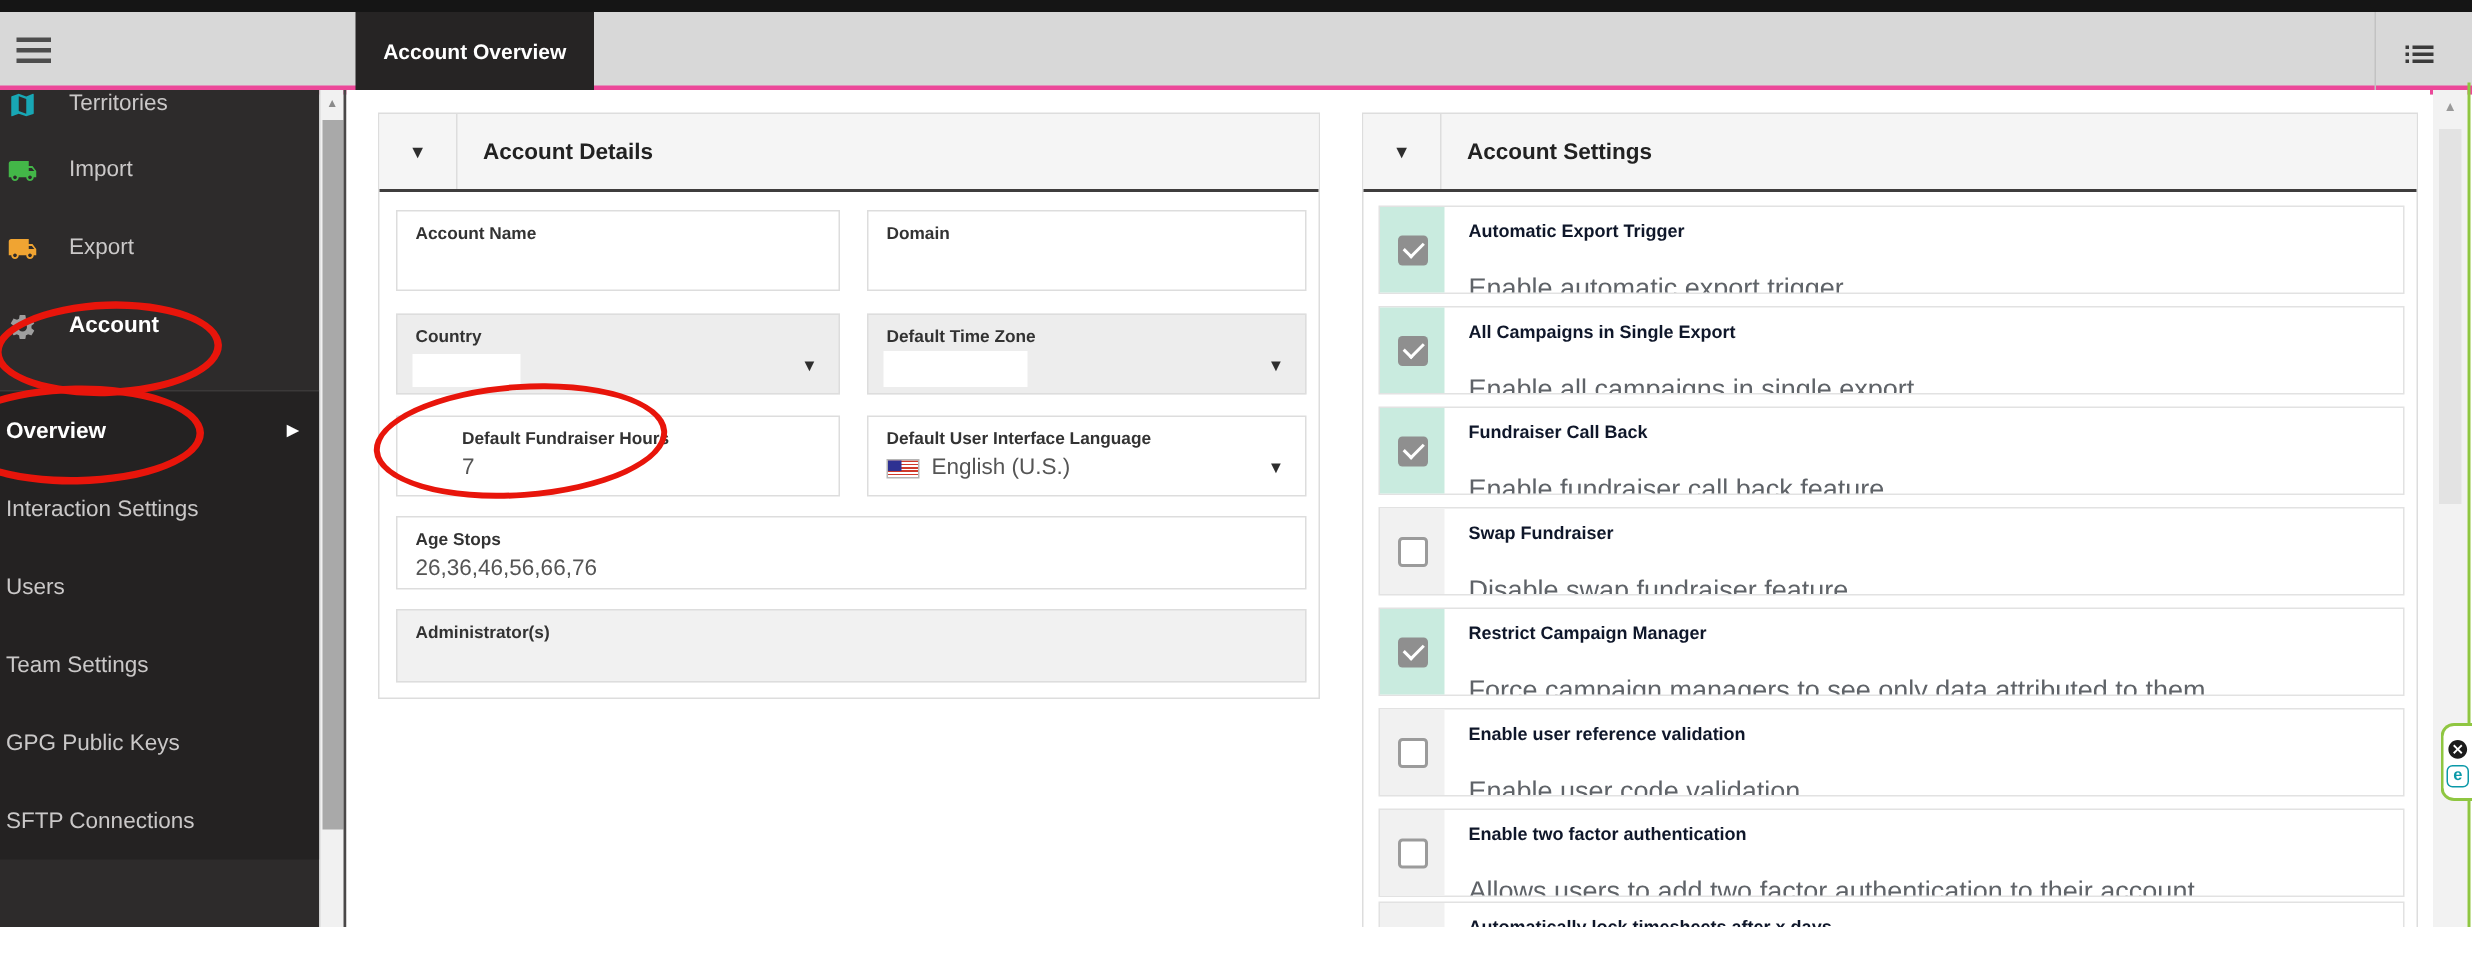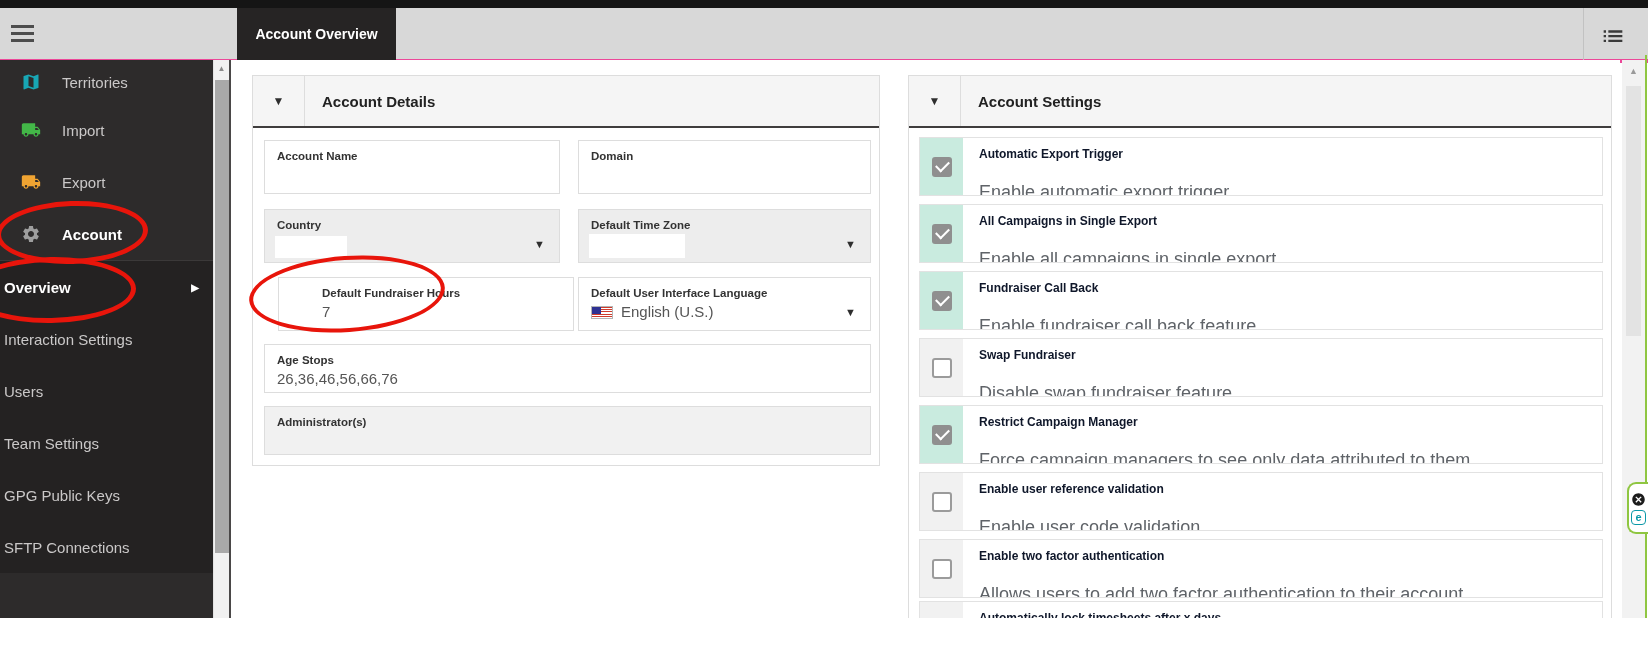--- a/index.html
+++ b/index.html
@@ -2,36 +2,36 @@
 <html><head>
 <meta charset="utf-8">
 <style>
   * { box-sizing: border-box; margin: 0; padding: 0; }
   html,body { background:#fff; }
   body { font-family:"Liberation Sans", sans-serif; }
   .stage { position:relative; width:1648px; height:651px; background:#fff; overflow:hidden; }
 
   
   .top-black { position:absolute; left:0; top:0; width:1648px; height:8px; background:#151515; }
-  .topbar { position:absolute; left:0; top:8px; width:1648px; height:55px; background:#d8d8d8; border-bottom:4px solid #ec4899; }
+  .topbar { position:absolute; left:0; top:8px; width:1648px; height:55px; background:#d8d8d8; border-bottom:6px solid #ec4899; }
   .hamburger { position:absolute; left:11px; top:17px; width:23px; height:17px; cursor:pointer; }
   .hamburger span { display:block; height:3px; background:#4d4d4d; margin-bottom:4px; }
   .tab { position:absolute; left:237px; top:0; width:159px; height:52px; background:#262424; color:#fff;
          font-weight:bold; font-size:14px; display:flex; align-items:center; justify-content:center; }
   .save-btn { position:absolute; left:912px; top:9px; width:134px; height:34px; background:#fdfdfd;
               border:1px solid #e9e9e9; border-radius:2px; color:#c3c3c3; font-size:14px;
               display:flex; align-items:center; justify-content:center; gap:8px; }
   .save-btn svg { width:16px; height:16px; fill:#bdbdbd; }
   .topbar-divider { position:absolute; left:1583px; top:0; width:1px; height:52px; background:#c2c2c2; }
   .list-btn { position:absolute; left:1597px; top:12px; width:32px; height:30px; display:flex; align-items:center; justify-content:center; }
   .list-btn svg { width:28px; height:28px; fill:#3a3a3a; }
 
   
   .sidebar { position:absolute; left:0; top:60px; width:213px; height:558px; background:#2d2b2b; color:#cac8c8; font-size:15px; }
-  .nav-item { height:52px; display:flex; align-items:center; padding-left:20px; gap:20px; cursor:pointer; }
+  .nav-item { height:52px; display:flex; padding-left:4px; gap:20px; cursor:pointer; }
   .nav-item.first { height:44px; }
   .nav-icon { width:22px; height:20px; display:flex; align-items:center; justify-content:center; }
   .nav-icon svg { width:20px; height:20px; }
   .nav-item.bold .nav-label { color:#fff; font-weight:bold; }
   .submenu { background:#242222; border-top:1px solid #3b3939; }
   .submenu-item { height:52px; display:flex; align-items:center; padding-left:4px; cursor:pointer; }
   .submenu-item.bold { color:#fff; font-weight:bold; }
   .submenu-arrow { margin-left:auto; margin-right:14px; color:#fff; font-size:10px; }
 
   .side-scroll { position:absolute; left:213px; top:60px; width:16px; height:558px; background:#f1f1f1; border-left:1px solid #e3e3e3; }
@@ -51,21 +51,21 @@
                    color:#2e2e2e; font-size:12px; cursor:pointer; }
   .panel-title { display:flex; align-items:center; padding-left:17px; font-weight:bold; font-size:15px; color:#222; }
 
   .field { position:absolute; border:1px solid #ddd; background:#fff; padding:9px 12px; }
   .flabel { font-weight:bold; font-size:11.5px; color:#333; }
   .fvalue { font-size:15px; color:#555; margin-top:4px; min-height:18px; }
   .f-account-name { left:11px; top:64px;  width:296px; height:54px; }
   .f-domain       { left:325px; top:64px; width:293px; height:54px; }
   .f-country      { left:11px; top:133px; width:296px; height:54px; background:#ededed; }
   .f-tz           { left:325px; top:133px; width:293px; height:54px; background:#ededed; }
-  .f-dfh          { left:25px; top:201px; width:296px; height:54px;padding-left:43px; }
+  .f-dfh          { left:11px; top:201px; width:296px; height:54px;padding-left:43px; }
   .f-lang         { left:325px; top:201px; width:293px; height:54px; }
   .f-age          { left:11px; top:268px; width:607px; height:49px; }
   .f-admin        { left:11px; top:330px; width:607px; height:49px; background:#f1f1f1; }
   .redact { position:absolute; background:#fff; }
   .redact.country { left:10px; top:26px; width:72px; height:22px; }
   .redact.tz      { left:10px; top:24px; width:96px; height:24px; }
   .dd-arrow { position:absolute; right:14px; top:28px; color:#2e2e2e; font-size:11px; cursor:pointer; }
   .lang-row { display:flex; align-items:center; gap:8px; margin-top:4px; }
   .flag { position:relative; width:22px; height:13px; border:1px solid #b5b5b5; flex:0 0 auto;
           background:repeating-linear-gradient(to bottom, #cf3a2b 0 1px, #fff 1px 2.2px); }

